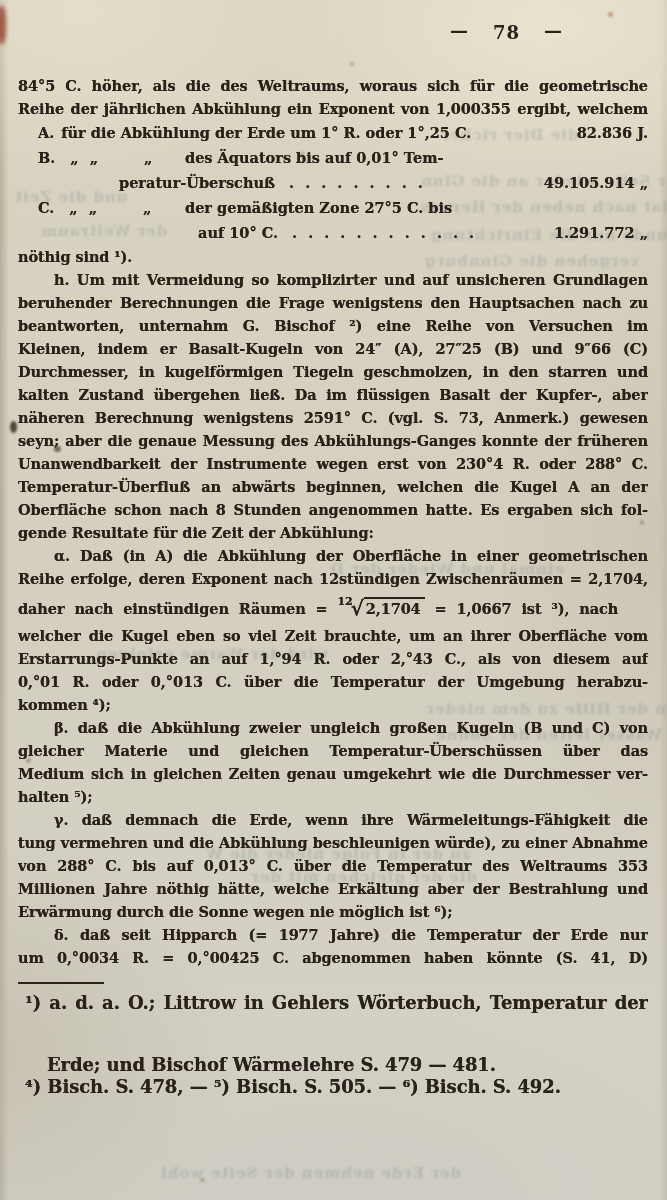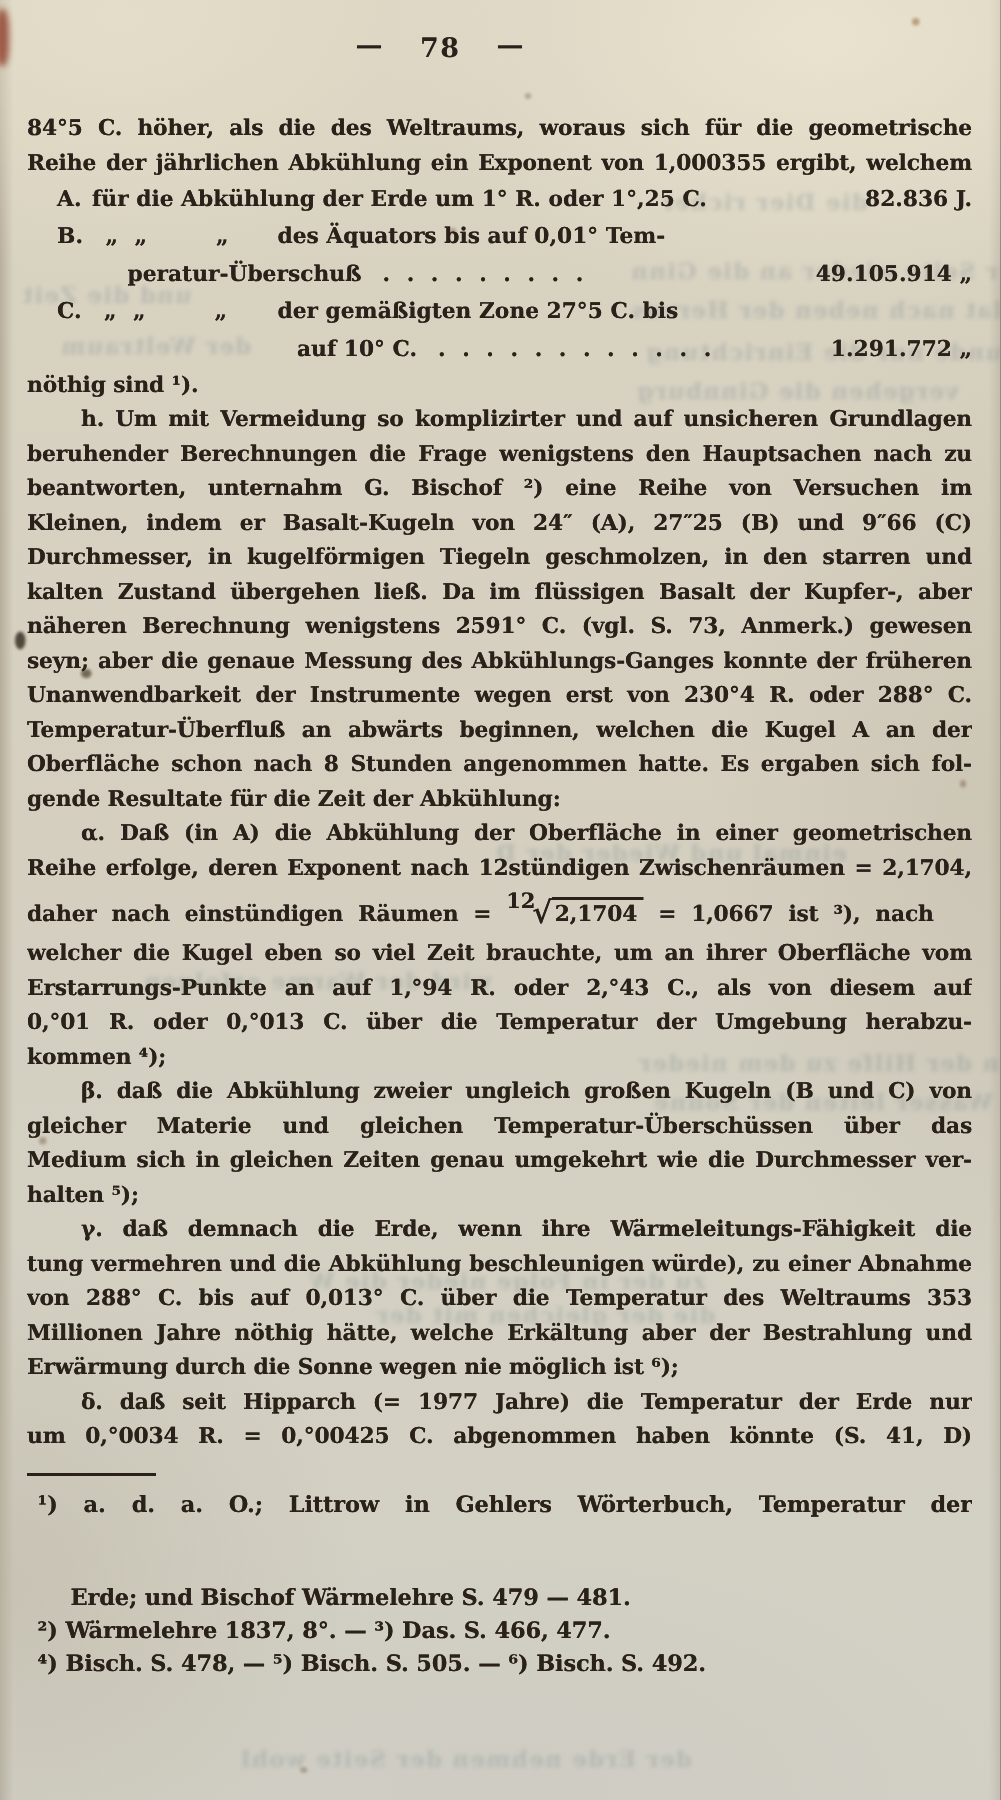--- a/index.html
+++ b/index.html
@@ -17,42 +17,42 @@
     font-family:"DejaVu Serif","Liberation Serif",serif;
     font-weight:700;color:#29211a;
   }
   .text{position:absolute;left:18px;top:74px;width:630px;z-index:2;}
   .ln{position:relative;height:23px;line-height:23px;font-size:14.5px;letter-spacing:-0.1px;
       text-align:justify;overflow:hidden;text-shadow:0 0 .4px rgba(42,32,20,.85);}
   .ln::after{content:"";display:inline-block;width:100%;}
   .nj{text-align:left;}
   .nj::after{content:none;}
   .ind{text-indent:36px;}
-  .hdr{position:absolute;top:22px;left:0;width:587px;text-align:center;z-index:2;
+  .hdr{position:absolute;top:22px;left:0;width:587px;text-align:right;z-index:2;
        font-size:18px;letter-spacing:1px;}
   .hdr .dsh{margin:0 24px;position:relative;top:-2px;}
   .li{height:25px;line-height:25px;font-size:14.5px;display:flex;align-items:baseline;
       overflow:hidden;text-shadow:0 0 .4px rgba(42,32,20,.85);}
   .lblA{margin-left:20px;}
   .afterlbl{margin-left:7px;}
   .lblcell{display:flex;width:147px;margin-left:20px;flex:0 0 auto;}
   .lblcell .dp{margin-left:15px;word-spacing:6px;}
   .lblcell .ds{margin-left:46px;}
   .gap{flex:1 1 auto;}
-  .cont{margin-left:67px;text-align:center;}
+  .cont{margin-left:101px;text-align:center;}
   .c2cont{margin-left:180px;}
   .dots{margin-left:14px;letter-spacing:3px;}
   .val{margin-left:12px;}
   .fx{height:34px;line-height:34px;word-spacing:5px;}
   .rad{white-space:nowrap;word-spacing:0;}
-  .ridx{font-size:14px;position:relative;top:-9px;margin-right:-2px;}
+  .ridx{font-size:11px;position:relative;top:-9px;margin-right:-2px;}
   .rsgn{font-size:20px;position:relative;top:1px;}
   .rtop{border-top:2px solid #29211a;padding:1px 4px 0 2px;}
   .fnrule{margin:13px 0 8px 0;width:86px;border-top:2.5px solid #29211a;}
-  .fn{font-size:15px;height:22px;line-height:22px;}
+  .fn{font-size:18px;height:22px;line-height:22px;}
   .m7{margin-left:7px;}
   .m29{margin-left:29px;margin-top:40px;}
   .ghost{position:absolute;z-index:1;font-family:"DejaVu Serif","Liberation Serif",serif;
          font-weight:700;font-size:15px;color:#76878c;opacity:.3;filter:blur(1.3px);
          transform:scaleX(-1);white-space:nowrap;letter-spacing:1px;}
   .sp{position:absolute;z-index:1;border-radius:50%;}
   .sp1{left:-3px;top:6px;width:9px;height:38px;background:#8a3320;filter:blur(2px);opacity:.75;border-radius:40%;}
   .sp2{left:10px;top:421px;width:7px;height:12px;background:#30261a;filter:blur(1px);opacity:.8;}
   .sp3{left:54px;top:446px;width:7px;height:6px;background:#40301e;filter:blur(1px);opacity:.65;}
   .sp4{left:608px;top:12px;width:5px;height:5px;background:#9a6a40;filter:blur(1px);opacity:.55;}
@@ -172,17 +172,16 @@
     <div class="ln">von 288° C. bis auf 0,013° C. über die Temperatur des Weltraums 353</div>
     <div class="ln">Millionen Jahre nöthig hätte, welche Erkältung aber der Bestrahlung und</div>
     <div class="ln nj">Erwärmung durch die Sonne wegen nie möglich ist ⁶);</div>
 
     <div class="ln ind">δ. daß seit Hipparch (= 1977 Jahre) die Temperatur der Erde nur</div>
     <div class="ln">um 0,°0034 R. = 0,°00425 C. abgenommen haben könnte (S. 41, D)</div>
 
     <div class="fnrule"></div>
     <div class="ln fn m7">¹) a. d. a. O.; Littrow in Gehlers Wörterbuch, Temperatur der</div>
     <div class="ln fn nj m29">Erde; und Bischof Wärmelehre S. 479 — 481.</div>
-    <div class="ln fn nj m7">²) Wärmelehre 1837, 8°. — ³) Das. S. 466, 477.</div>
     <div class="ln fn nj m7">⁴) Bisch. S. 478, — ⁵) Bisch. S. 505. — ⁶) Bisch. S. 492.</div>
 
   </div>
 </div>
 
 </body></html>

